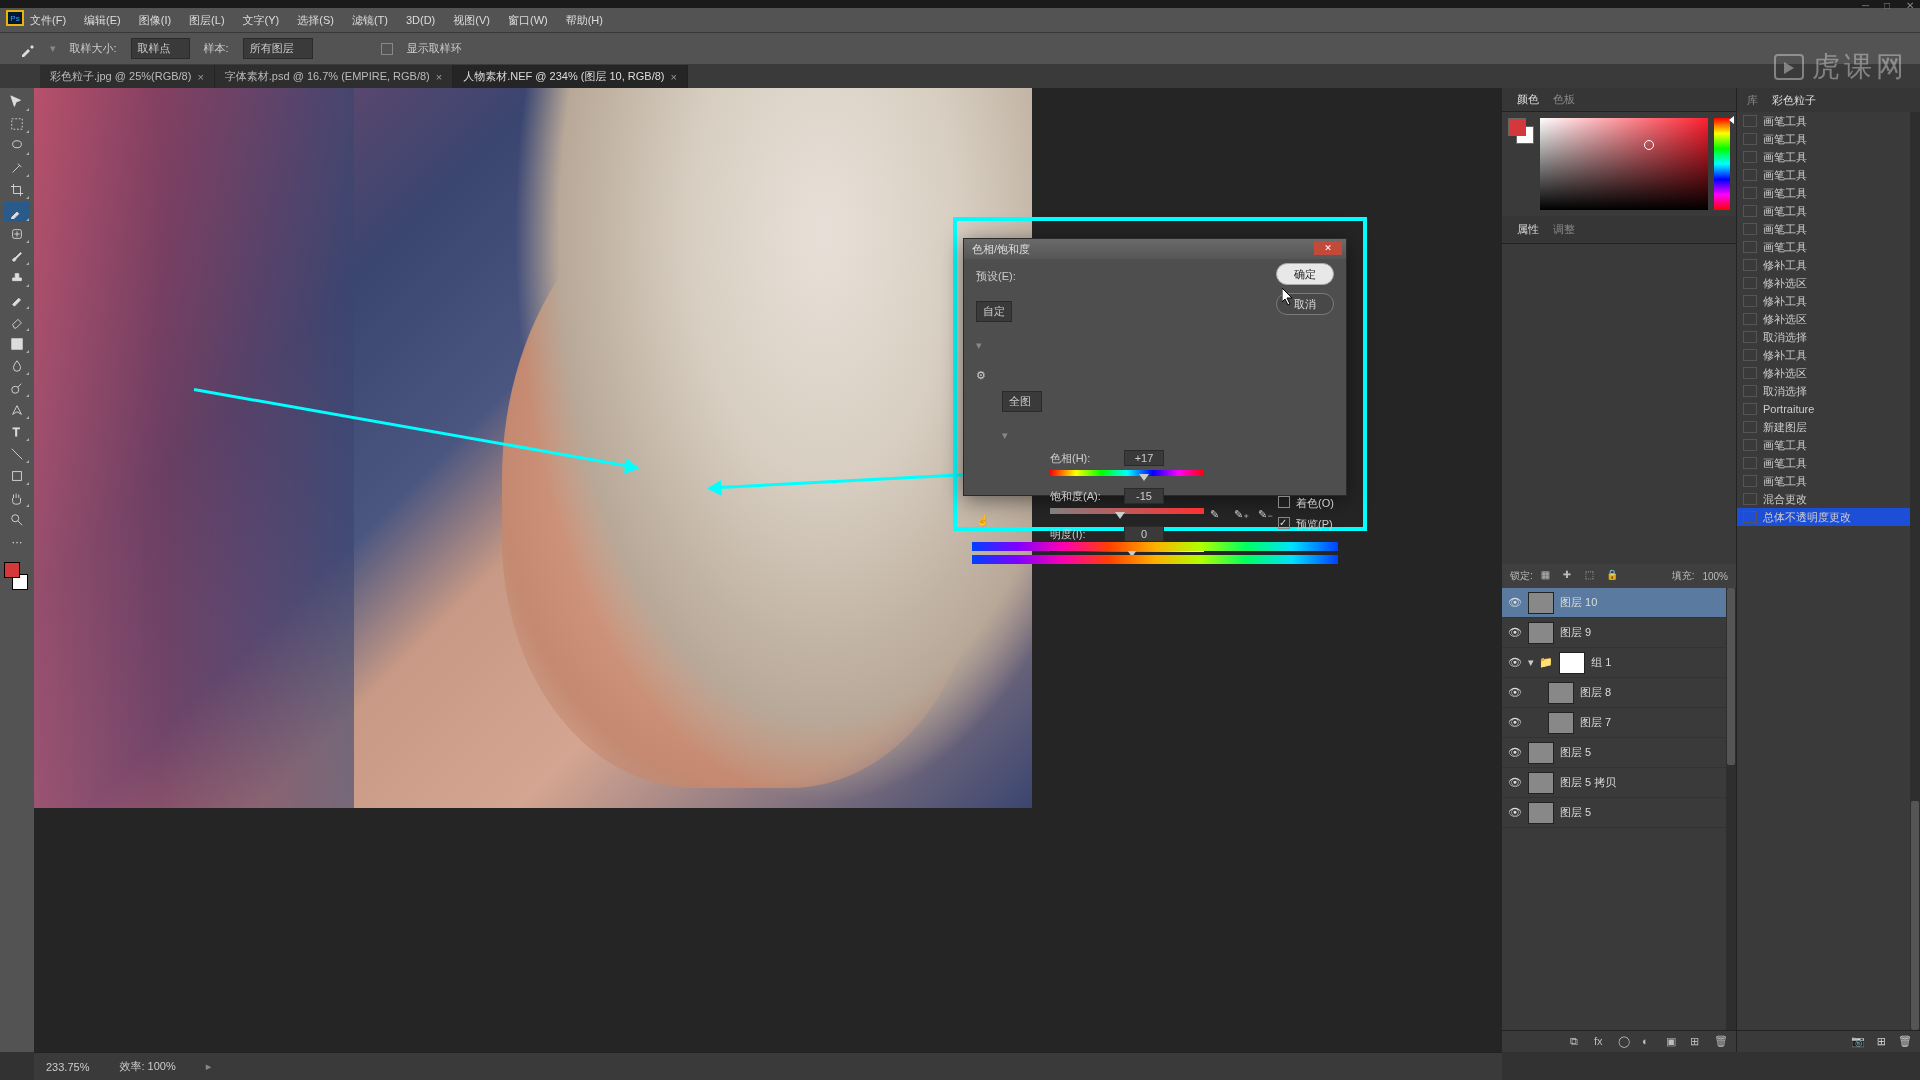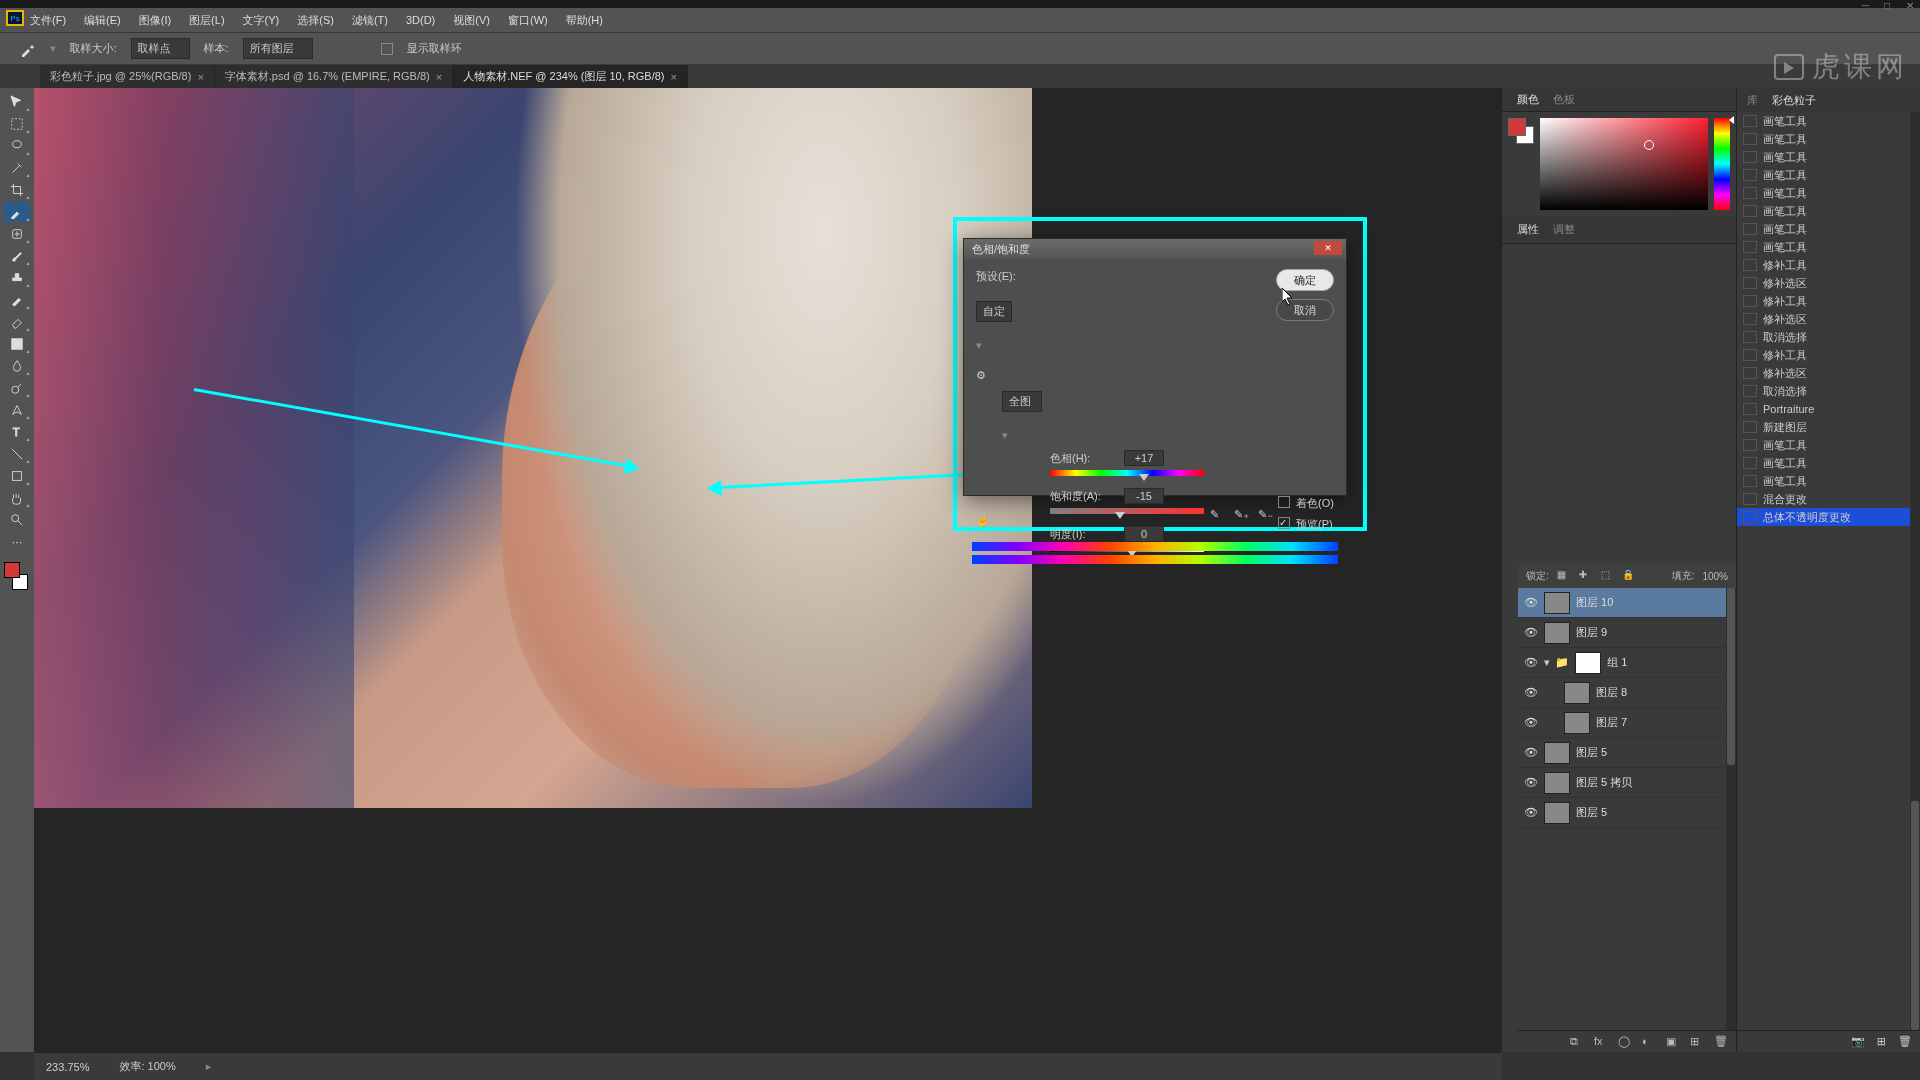--- a/index.html
+++ b/index.html
@@ -61,21 +61,21 @@
 .color-swatch .s1 { position:absolute; width:18px; height:18px; background:#d43838; border:1px solid #666; top:0; left:0; z-index:2;}
 .color-swatch .s2 { position:absolute; width:18px; height:18px; background:#fff; border:1px solid #666; bottom:0; right:0;}
 .color-field { flex: 1; height: 92px; background: linear-gradient(to bottom, rgba(0,0,0,0), #000), linear-gradient(to right, #fff, #ff2030); position: relative; }
 .color-field .ring { position:absolute; width:10px; height:10px; border:1px solid #fff; border-radius:50%; left: 62%; top: 24%;}
 .hue-strip { width: 16px; height: 92px; background: linear-gradient(to bottom, #ff0000, #ffff00, #00ff00, #00ffff, #0000ff, #ff00ff, #ff0000); position:relative;}
 .hue-strip .mk { position:absolute; right:-4px; top:-2px; width:0; height:0; border-top:4px solid transparent; border-bottom:4px solid transparent; border-right:5px solid #fff;}
 
 .props-panel { height: 28px; }
 
 
-.layers-wrap { flex:1; display:flex; flex-direction:column;padding-left:16px; }
+.layers-wrap { flex:1; display:flex; flex-direction:column; }
 .layer-opts { height: 24px; background: #3f3f3f; display:flex; align-items:center; padding: 0 8px; gap:8px; color: #bbb; font-size:10px;}
 .layer-opts .lbl { color:#bbb; }
 .layer-opts .ico { width:14px; height:14px; display:inline-block; }
 .layers { flex:1; overflow:hidden; background:#3a3a3a; position:relative;}
 .layer-row { height: 30px; display:flex; align-items:center; gap:6px; padding-left:6px; border-bottom:1px solid #333; }
 .layer-row.sel { background:#5a7aa0; }
 .layer-row .eye { width:14px; height:14px; color:#ddd; }
 .layer-row .thumb { width:26px; height:22px; background:#888; border:1px solid #222;}
 .layer-row .mask { width:26px; height:22px; background:#fff; border:1px solid #222;}
 .layer-row .name { color: #ddd; font-size:11px;}
@@ -103,21 +103,21 @@
 
 .dialog-highlight { position:absolute; left: 953px; top: 217px; width: 414px; height: 314px; border: 4px solid #00ffff; z-index: 50; pointer-events:none;}
 .dialog { position:absolute; left: 963px; top: 238px; width: 384px; height: 258px; background: #4e4e4e; border: 1px solid #2a2a2a; box-shadow: 0 4px 20px rgba(0,0,0,.5); z-index: 60; color:#ccc;}
 .dialog .dtitle { height:20px; background: linear-gradient(#6a6a6a,#565656); display:flex; align-items:center; padding-left:8px; font-size:11px; color:#ddd; position:relative;}
 .dialog .dtitle .dx { position:absolute; right:4px; top:2px; width:28px; height:14px; background:#c24a3a; color:#fff; font-size:9px; display:flex; align-items:center; justify-content:center;}
 .dialog .dbody { padding: 10px 12px 8px 12px; position:relative;}
 .dlg-row { display:flex; align-items:flex-start; gap:17px; margin-bottom:8px;flex-direction:column;}
 .dlg-row .lab { width: 48px; text-align:left; color:#ccc;}
 .dlg-sel { background:#3a3a3a; border:1px solid #2a2a2a; color:#ccc; padding:2px 6px; flex:1;}
 .dlg-sel.small { flex:none; width:40px;}
-.dlg-buttons { position:absolute; right:12px; top:10px; display:flex; flex-direction:column; gap:8px;}
+.dlg-buttons { position:absolute; right:12px; top:4px; display:flex; flex-direction:column; gap:8px;}
 .dlg-btn { width:58px; height:22px; border-radius:12px; border:1px solid #7a7a7a; background:#484848; color:#ddd; display:flex; align-items:center; justify-content:center; font-size:11px; cursor:pointer;}
 .dlg-btn.primary { background:#e8e8e8; color:#222; border-color:#aaa;}
 .dlg-gear { width:14px; height:14px;}
 .slider-block { margin: 6px 0 2px 74px; width: 200px;}
 .slider-row { display:flex; align-items:center; gap:10px; margin-bottom:4px;}
 .slider-row .slab { width:64px; color:#ccc;}
 .slider-row .sval { width:40px; background:#3a3a3a; border:1px solid #2a2a2a; text-align:center; padding:1px 0;}
 .slider-track { height:6px; width:154px; position:relative; margin-bottom:12px;}
 .slider-track.hue { background: linear-gradient(to right,#ff0000,#ffff00,#00ff00,#00ffff,#0000ff,#ff00ff,#ff0000);}
 .slider-track.sat { background: linear-gradient(to right,#808080,#ff3030);}

